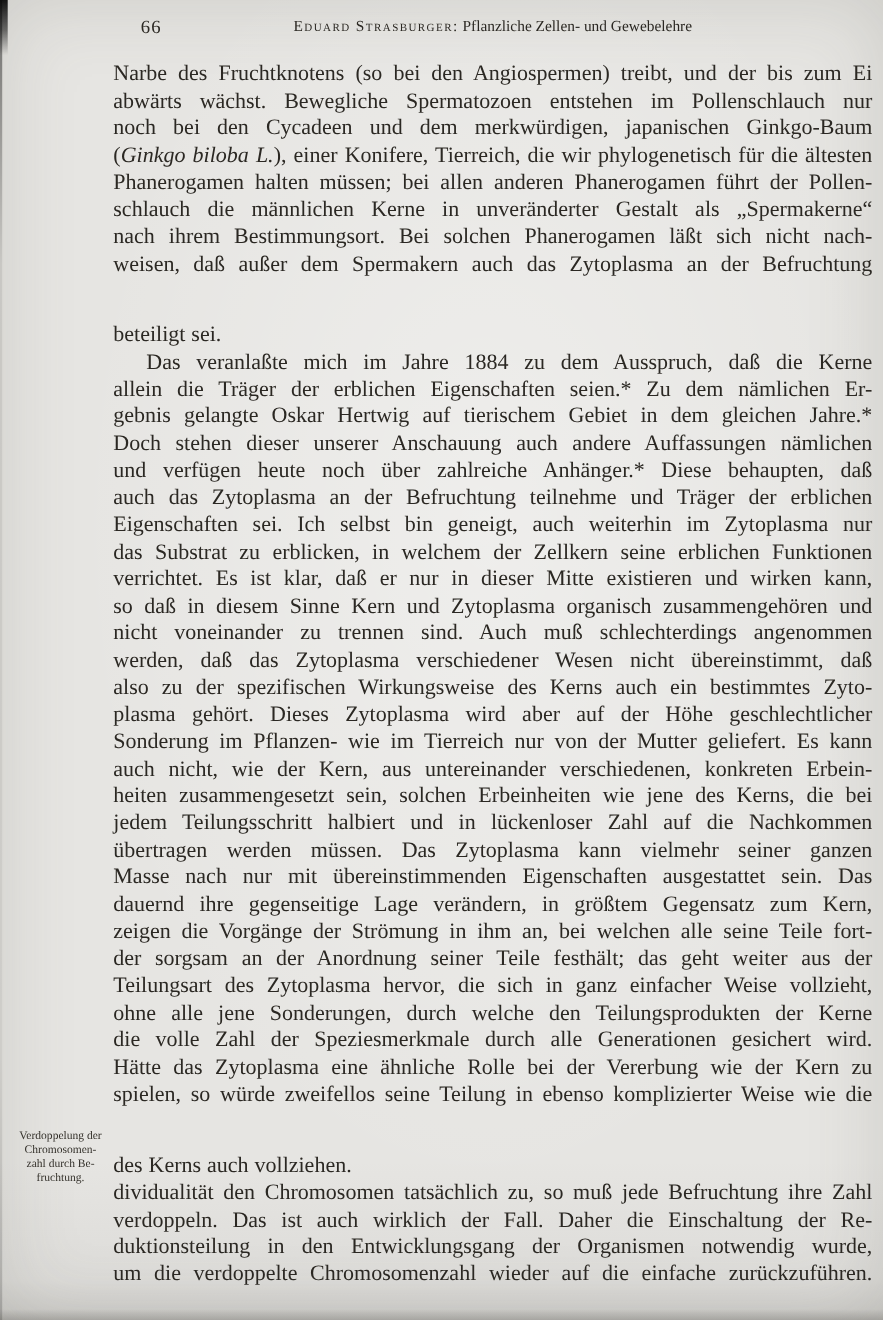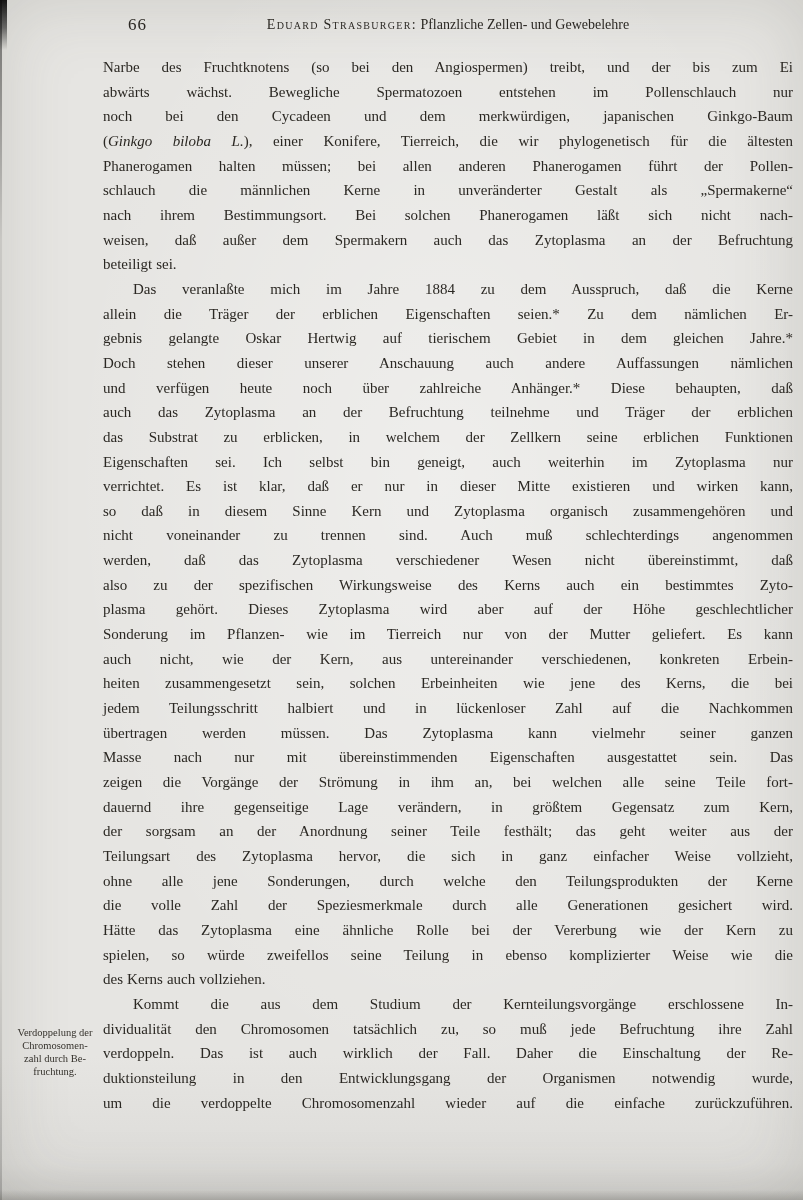--- a/index.html
+++ b/index.html
@@ -32,31 +32,31 @@
     position:absolute;left:112px;top:15px;
     font-size:17px;letter-spacing:1px;margin-left:16px;
   }
   #running-header{
     position:absolute;left:103px;top:17px;width:690px;
     text-align:center;font-size:14px;white-space:nowrap;
   }
   .sc{font-variant:small-caps;letter-spacing:1.3px;}
   #body-text{
     position:absolute;left:103px;top:55px;width:690px;
-    font-size:15px;line-height:24.65px;
+    font-size:20px;line-height:24.65px;
     word-spacing:0.02em;
   }
   .para{margin:0;}
   .line{
     text-align:justify;
     text-align-last:justify;
     -moz-text-align-last:justify;
     white-space:normal;
   }
-  .line.noju{text-align-last:left;-moz-text-align-last:left;}
+  .line.noju{text-align-last:left;margin-top:40px;-moz-text-align-last:left;}
   .line.ind{text-indent:30px;}
   .it{font-style:italic;}
   #margin-note{
     position:absolute;left:3px;top:992px;width:104px;
     font-size:10.5px;line-height:13px;text-align:center;
     color:#35322c;
     margin-top:34px;
   }
 </style>
 </head>
@@ -89,46 +89,45 @@
         <div class="line">weisen, daß außer dem Spermakern auch das Zytoplasma an der Befruchtung</div>
         <div class="line noju">beteiligt sei.</div>
       </div>
       <div class="para">
         <div class="line ind">Das veranlaßte mich im Jahre 1884 zu dem Ausspruch, daß die Kerne</div>
         <div class="line">allein die Träger der erblichen Eigenschaften seien.* Zu dem nämlichen Er-</div>
         <div class="line">gebnis gelangte Oskar Hertwig auf tierischem Gebiet in dem gleichen Jahre.*</div>
         <div class="line">Doch stehen dieser unserer Anschauung auch andere Auffassungen nämlichen</div>
         <div class="line">und verfügen heute noch über zahlreiche Anhänger.* Diese behaupten, daß</div>
         <div class="line">auch das Zytoplasma an der Befruchtung teilnehme und Träger der erblichen</div>
+        <div class="line">Eigenschaften sei. Ich selbst bin geneigt, auch weiterhin im Zytoplasma nur</div>
         <div class="line">das Substrat zu erblicken, in welchem der Zellkern seine erblichen Funktionen</div>
-        <div class="line">Eigenschaften sei. Ich selbst bin geneigt, auch weiterhin im Zytoplasma nur</div>
         <div class="line">verrichtet. Es ist klar, daß er nur in dieser Mitte existieren und wirken kann,</div>
         <div class="line">so daß in diesem Sinne Kern und Zytoplasma organisch zusammengehören und</div>
         <div class="line">nicht voneinander zu trennen sind. Auch muß schlechterdings angenommen</div>
         <div class="line">werden, daß das Zytoplasma verschiedener Wesen nicht übereinstimmt, daß</div>
         <div class="line">also zu der spezifischen Wirkungsweise des Kerns auch ein bestimmtes Zyto-</div>
         <div class="line">plasma gehört. Dieses Zytoplasma wird aber auf der Höhe geschlechtlicher</div>
         <div class="line">Sonderung im Pflanzen- wie im Tierreich nur von der Mutter geliefert. Es kann</div>
         <div class="line">auch nicht, wie der Kern, aus untereinander verschiedenen, konkreten Erbein-</div>
         <div class="line">heiten zusammengesetzt sein, solchen Erbeinheiten wie jene des Kerns, die bei</div>
         <div class="line">jedem Teilungsschritt halbiert und in lückenloser Zahl auf die Nachkommen</div>
         <div class="line">übertragen werden müssen. Das Zytoplasma kann vielmehr seiner ganzen</div>
         <div class="line">Masse nach nur mit übereinstimmenden Eigenschaften ausgestattet sein. Das</div>
+        <div class="line">dauernd ihre gegenseitige Lage verändern, in größtem Gegensatz zum Kern,</div>
         <div class="line">zeigen die Vorgänge der Strömung in ihm an, bei welchen alle seine Teile fort-</div>
-        <div class="line">dauernd ihre gegenseitige Lage verändern, in größtem Gegensatz zum Kern,</div>
         <div class="line">der sorgsam an der Anordnung seiner Teile festhält; das geht weiter aus der</div>
         <div class="line">Teilungsart des Zytoplasma hervor, die sich in ganz einfacher Weise vollzieht,</div>
         <div class="line">ohne alle jene Sonderungen, durch welche den Teilungsprodukten der Kerne</div>
         <div class="line">die volle Zahl der Speziesmerkmale durch alle Generationen gesichert wird.</div>
         <div class="line">Hätte das Zytoplasma eine ähnliche Rolle bei der Vererbung wie der Kern zu</div>
         <div class="line">spielen, so würde zweifellos seine Teilung in ebenso komplizierter Weise wie die</div>
         <div class="line noju">des Kerns auch vollziehen.</div>
       </div>
       <div class="para">
-        <div class="line ind">Kommt die aus dem Studium der Kernteilungsvorgänge erschlossene In-</div>
         <div class="line">dividualität den Chromosomen tatsächlich zu, so muß jede Befruchtung ihre Zahl</div>
         <div class="line">verdoppeln. Das ist auch wirklich der Fall. Daher die Einschaltung der Re-</div>
         <div class="line">duktionsteilung in den Entwicklungsgang der Organismen notwendig wurde,</div>
         <div class="line">um die verdoppelte Chromosomenzahl wieder auf die einfache zurückzuführen.</div>
       </div>
     </div>
 
   <div id="bottom-shadow"></div>
 </div>
 

